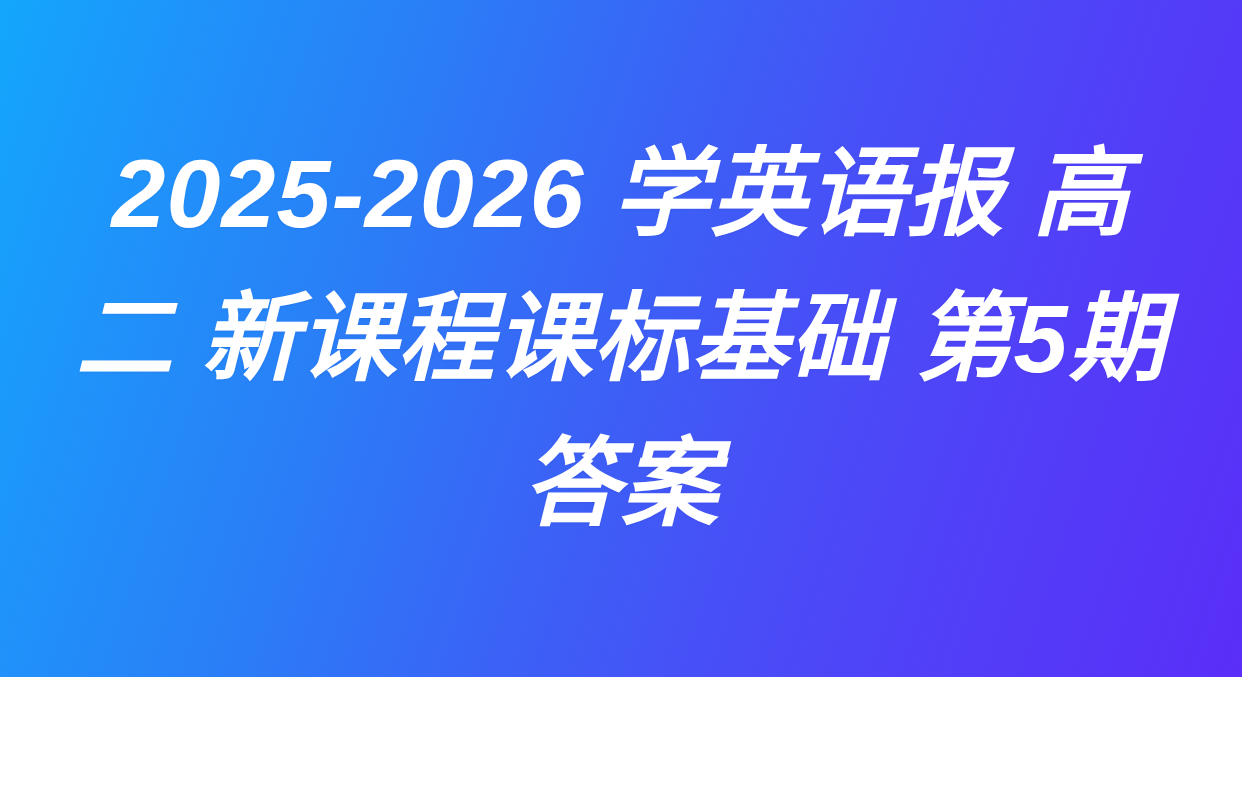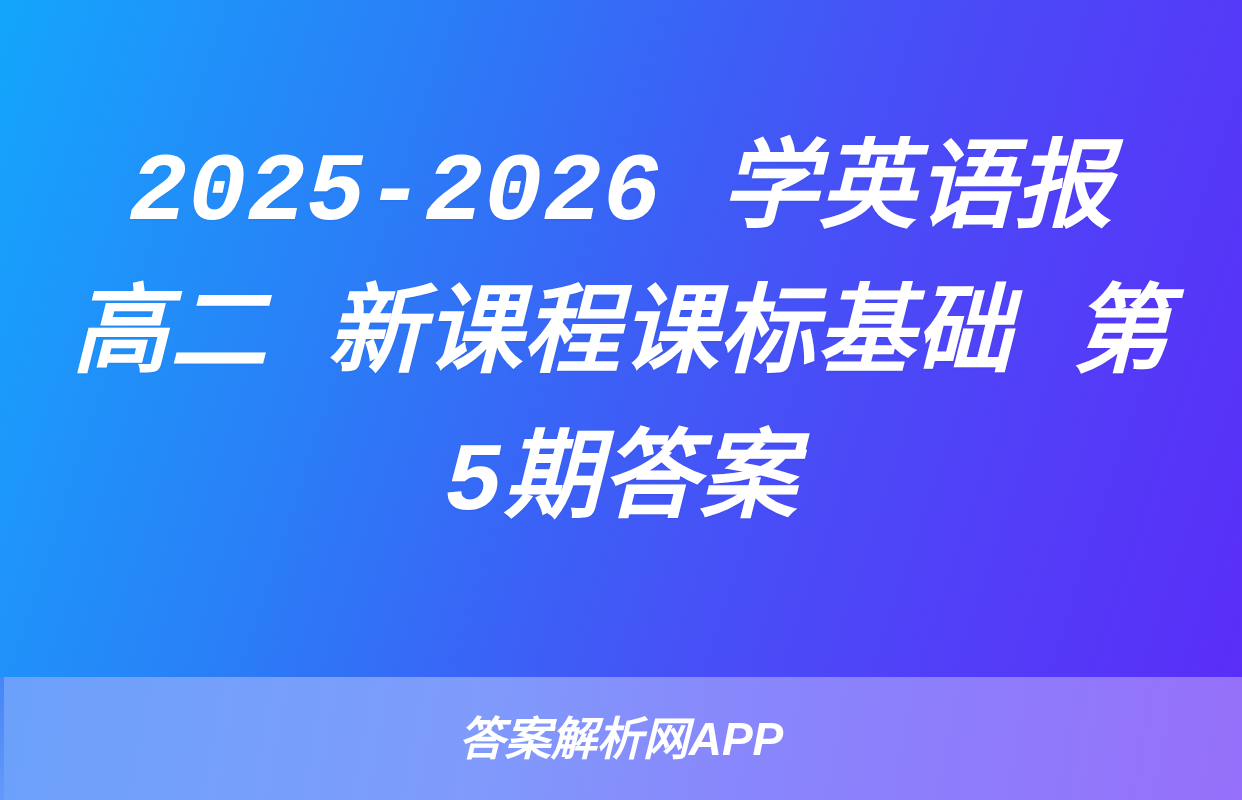--- a/index.html
+++ b/index.html
@@ -44,21 +44,21 @@
   }
 
   .hero-inner {
     width: 1130px;
     text-align: center;
   }
 
   .poster-title {
     margin: 12px;
     color: #ffffff;
-    font-family: Liberation Mono, monospace;
+    font-family: Liberation Sans, sans-serif;
     font-size: 97px;
     line-height: 145px;
     font-weight: 700;
     font-style: italic;
     letter-spacing: 1px;
     white-space: normal;
     word-break: break-word;
     text-shadow: 0 1px 2px rgba(20, 40, 140, 0.10);
   }
 
@@ -106,17 +106,14 @@
 <body>
 
 <div class="poster">
 
   <div class="hero">
     <div class="hero-inner">
       <h1 class="poster-title">2025-2026 学英语报 高二 新课程课标基础 第5期答案</h1>
     </div>
   </div>
 
-  <div class="footer-band">
-    <span class="footer-text">答案解析网APP</span>
-  </div>
 
 </div>
 
 </body></html>

